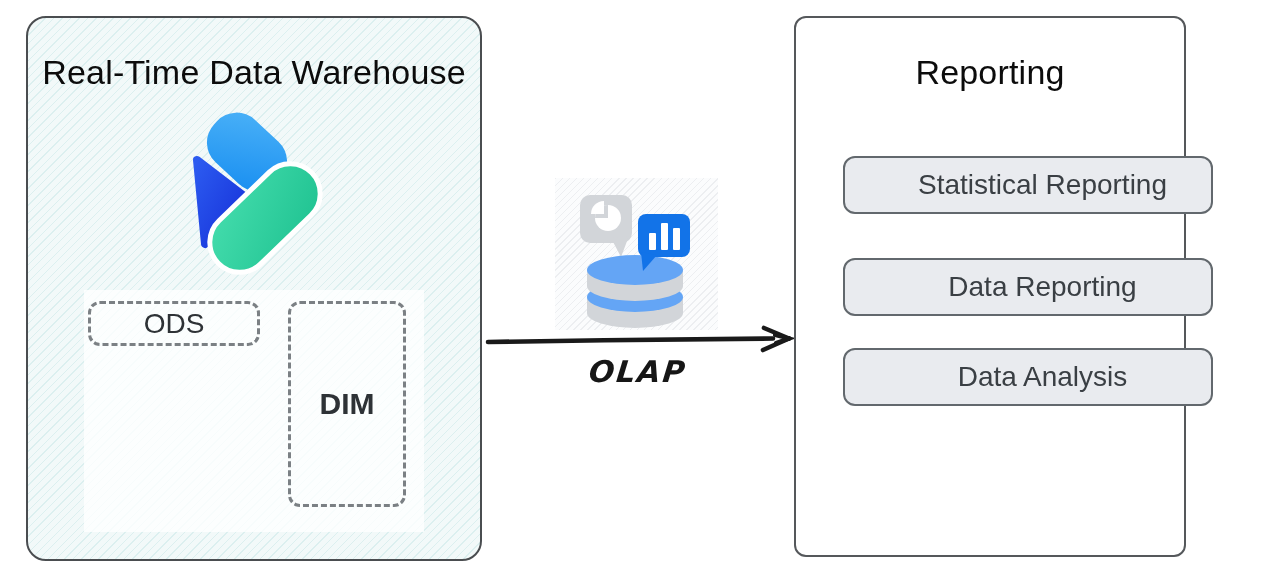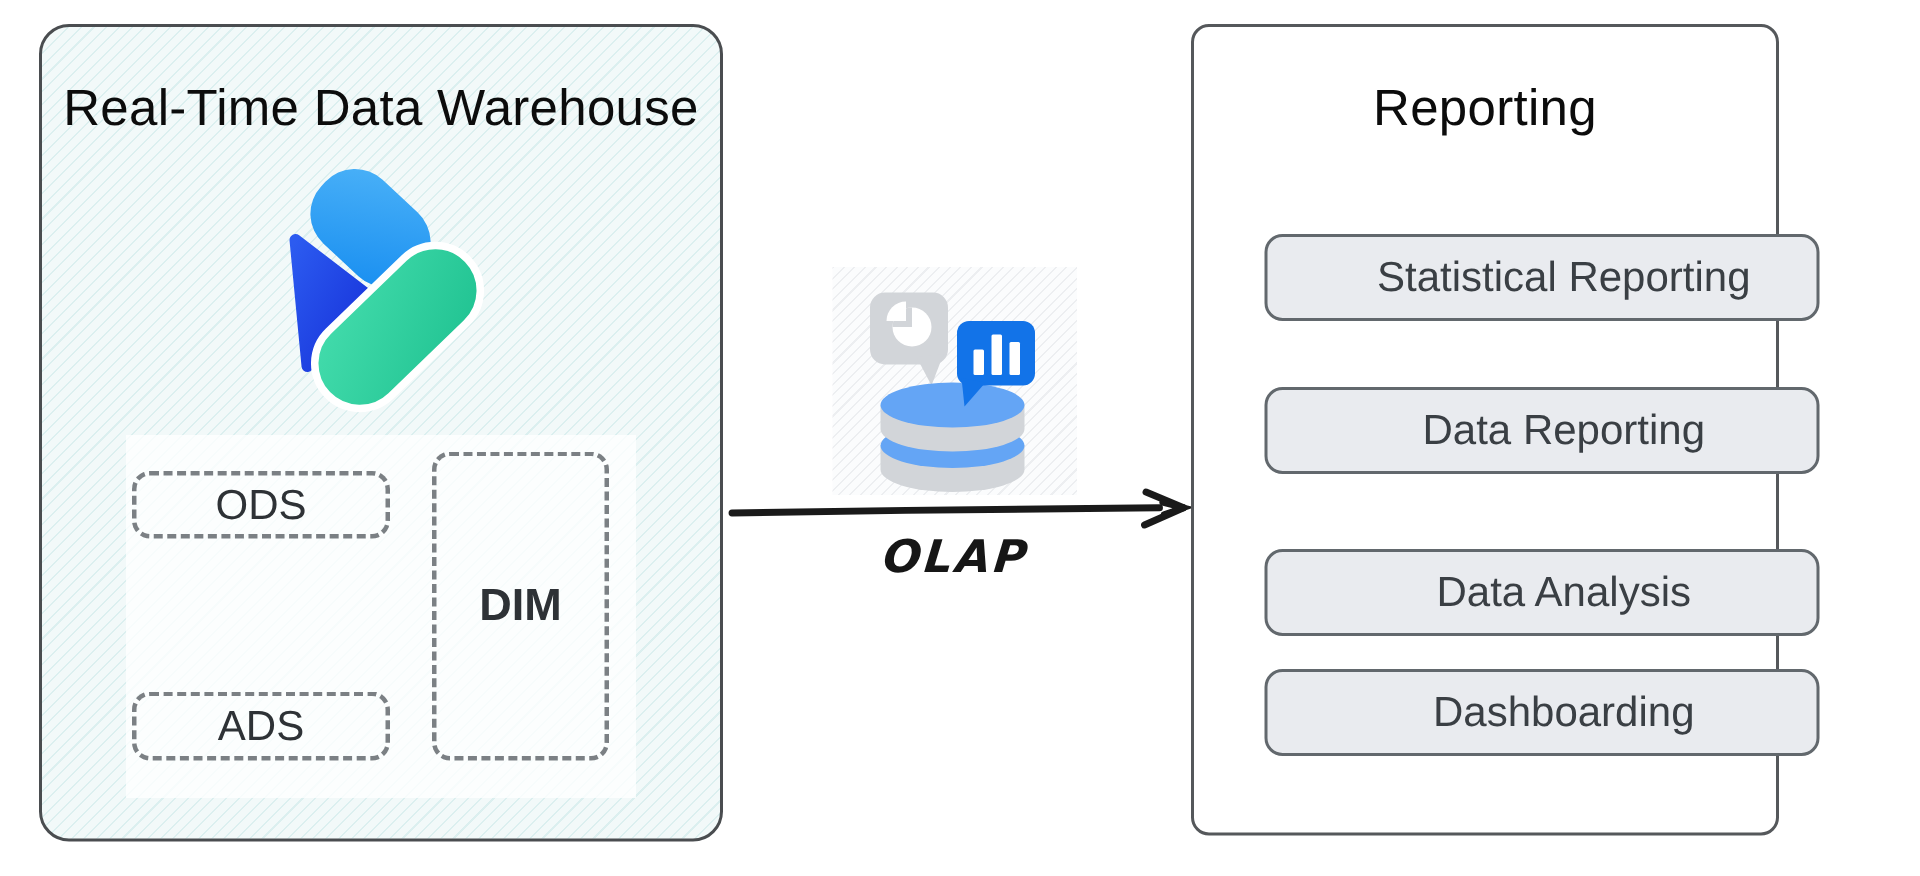--- a/index.html
+++ b/index.html
@@ -88,25 +88,22 @@
 
     <rect x="21" y="17" width="86" height="58" rx="27" fill="url(#lgLight)" transform="rotate(43 64 46)"></rect>
 
     <path d="M14 54 L61 90 L22 138 Z" fill="url(#lgDark)" stroke="url(#lgDark)" stroke-width="8" stroke-linejoin="round"></path>
 
     <rect x="17" y="82" width="130" height="60" rx="30" fill="url(#lgTeal)" stroke="#ffffff" stroke-width="5" transform="rotate(-44 82 112)"></rect>
   </svg>
 
   <div class="layers-container"></div>
 
-  <div class="dashed-box layer-box" style="top:296px">
+  <div class="dashed-box layer-box" style="top:283px">
     <span>ODS</span>
-  </div>
-  <div class="dashed-box layer-box" style="top:443px; height:46px">
-    <span>ADS</span>
   </div>
   <div class="dashed-box dim-box">
     <span>DIM</span>
   </div>
 </div>
 
 <div class="olap-card">
   <svg class="olap-icon-svg" width="163" height="152" viewBox="0 0 163 152">
 
     <g>
@@ -145,19 +142,16 @@
 
 <div class="panel reporting-panel">
   <div class="panel-title">Reporting</div>
 
   <div class="report-box" style="top:138px">
     <span>Statistical Reporting</span>
   </div>
   <div class="report-box" style="top:240px">
     <span>Data Reporting</span>
   </div>
-  <div class="report-box" style="top:348px">
+  <div class="report-box" style="top:330px">
     <span>Data Analysis</span>
-  </div>
-  <div class="report-box" style="top:428px">
-    <span>Dashboarding</span>
   </div>
 </div>
 
 </body></html>

